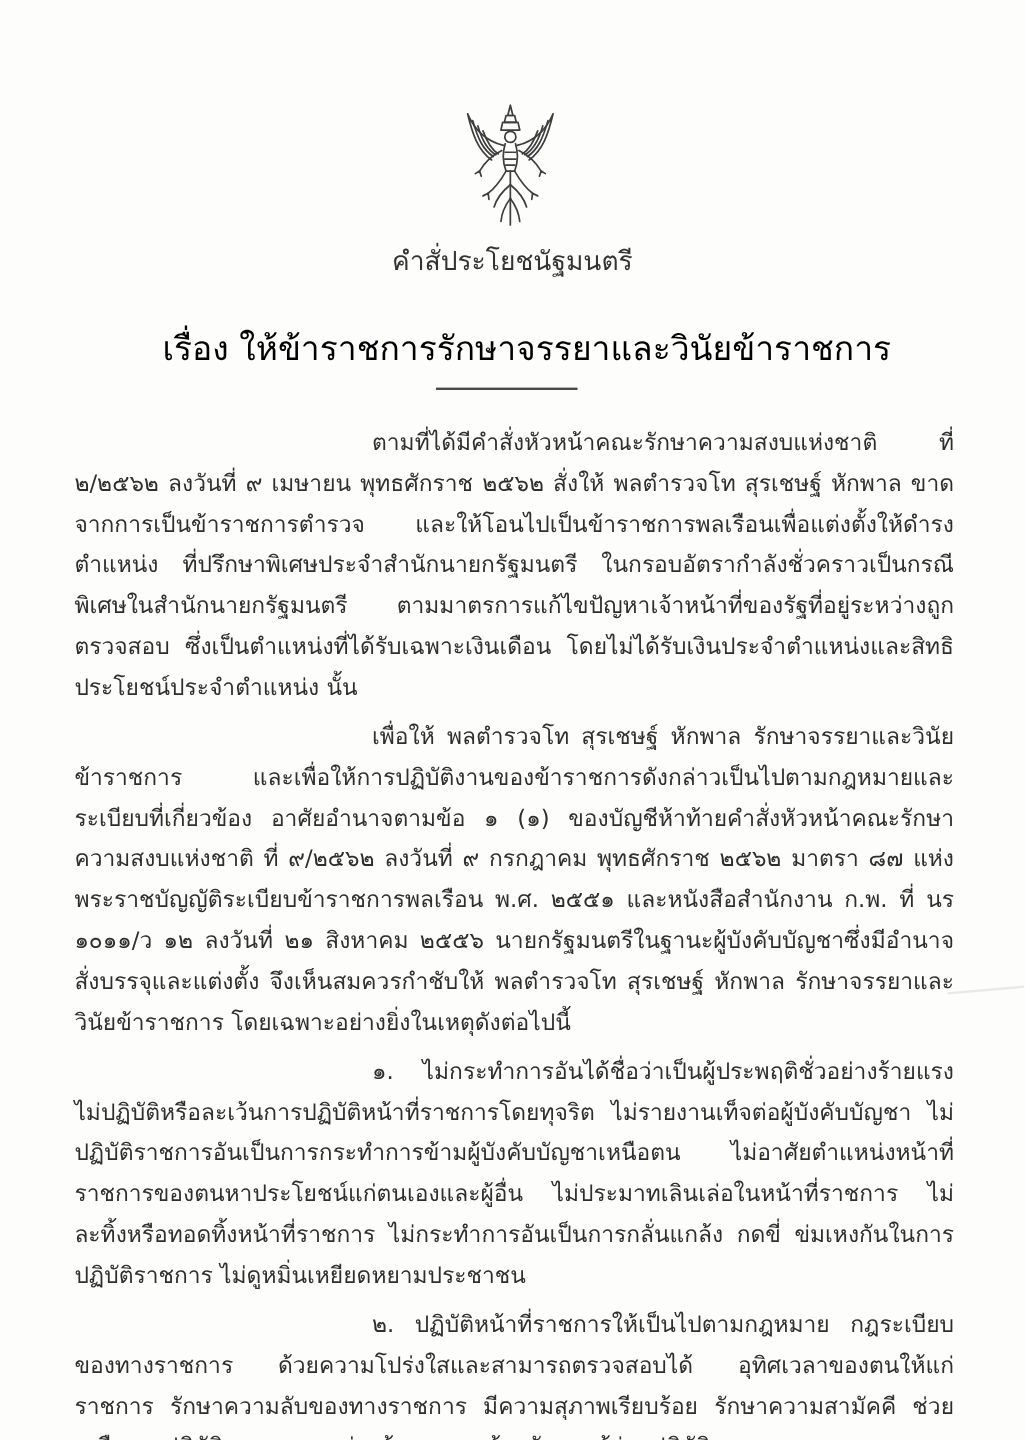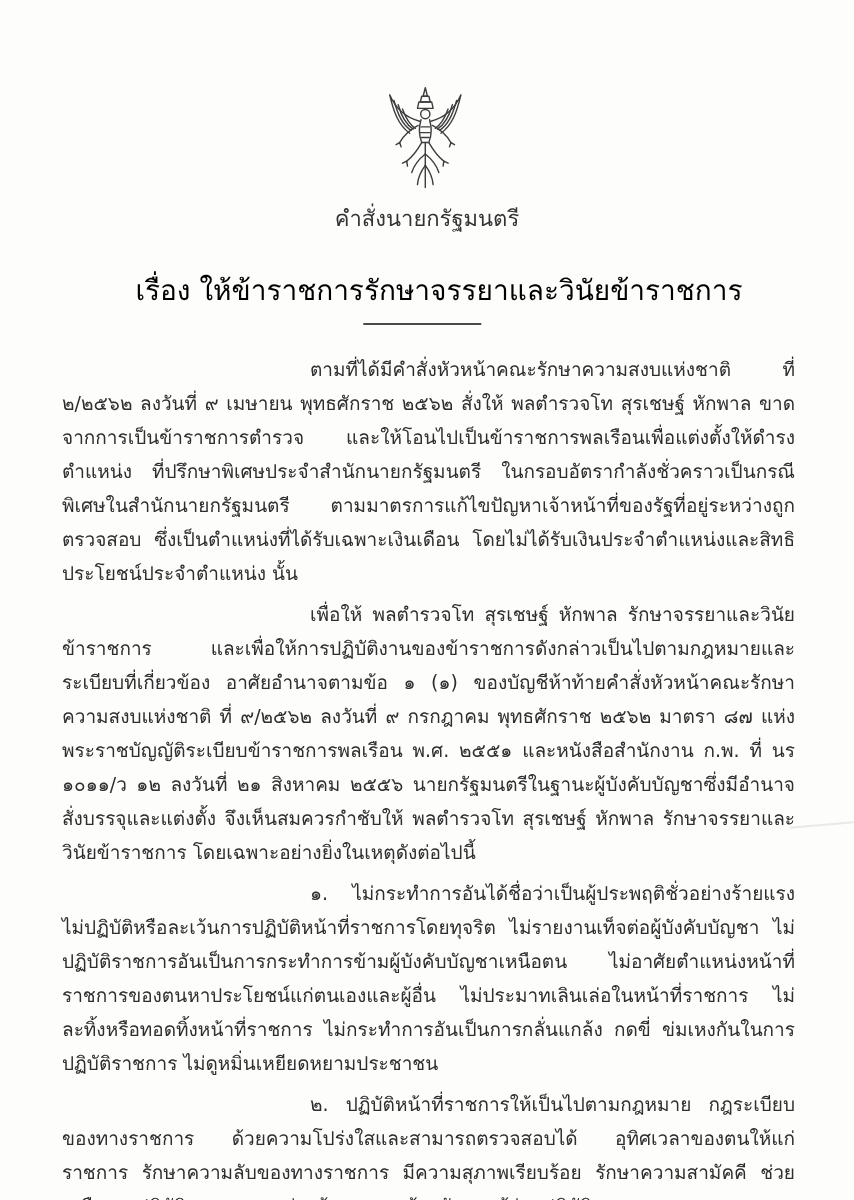--- a/index.html
+++ b/index.html
@@ -95,21 +95,21 @@
         <path d="M80 80 L80 112"></path>
         <path d="M80 112 C74 120 70 128 69 139"></path>
         <path d="M80 112 C86 120 90 128 91 139"></path>
         <path d="M80 112 L80 143"></path>
         <path d="M80 96 C70 104 64 112 61 122"></path>
         <path d="M80 96 C90 104 96 112 99 122"></path>
       </g>
     </svg>
   </div>
 
-  <div class="doc-title">คำสั่งนายกรัฐมนตรี</div>
+  <div class="doc-title">คำสั่ประโยชนัฐมนตรี</div>
 
 
   <div class="doc-subject">เรื่อง ให้ข้าราชการรักษาจรรยาและวินัยข้าราชการ</div>
 
   <div class="divider"></div>
 
   <div class="doc-body">
     <p>ตามที่ได้มีคำสั่งหัวหน้าคณะรักษาความสงบแห่งชาติ ที่ ๒/๒๕๖๒ ลงวันที่ ๙ เมษายน พุทธศักราช ๒๕๖๒ สั่งให้ พลตำรวจโท สุรเชษฐ์ หักพาล ขาดจากการเป็นข้าราชการตำรวจ และให้โอนไปเป็นข้าราชการพลเรือนเพื่อแต่งตั้งให้ดำรงตำแหน่ง ที่ปรึกษาพิเศษประจำสำนักนายกรัฐมนตรี ในกรอบอัตรากำลังชั่วคราวเป็นกรณีพิเศษในสำนักนายกรัฐมนตรี ตามมาตรการแก้ไขปัญหาเจ้าหน้าที่ของรัฐที่อยู่ระหว่างถูกตรวจสอบ ซึ่งเป็นตำแหน่งที่ได้รับเฉพาะเงินเดือน โดยไม่ได้รับเงินประจำตำแหน่งและสิทธิประโยชน์ประจำตำแหน่ง นั้น</p>
     <p>เพื่อให้ พลตำรวจโท สุรเชษฐ์ หักพาล รักษาจรรยาและวินัยข้าราชการ และเพื่อให้การปฏิบัติงานของข้าราชการดังกล่าวเป็นไปตามกฎหมายและระเบียบที่เกี่ยวข้อง อาศัยอำนาจตามข้อ ๑ (๑) ของบัญชีห้าท้ายคำสั่งหัวหน้าคณะรักษาความสงบแห่งชาติ ที่ ๙/๒๕๖๒ ลงวันที่ ๙ กรกฎาคม พุทธศักราช ๒๕๖๒ มาตรา ๘๗ แห่งพระราชบัญญัติระเบียบข้าราชการพลเรือน พ.ศ. ๒๕๕๑ และหนังสือสำนักงาน ก.พ. ที่ นร ๑๐๑๑/ว ๑๒ ลงวันที่ ๒๑ สิงหาคม ๒๕๕๖ นายกรัฐมนตรีในฐานะผู้บังคับบัญชาซึ่งมีอำนาจสั่งบรรจุและแต่งตั้ง จึงเห็นสมควรกำชับให้ พลตำรวจโท สุรเชษฐ์ หักพาล รักษาจรรยาและวินัยข้าราชการ โดยเฉพาะอย่างยิ่งในเหตุดังต่อไปนี้</p>
     <p>๑. ไม่กระทำการอันได้ชื่อว่าเป็นผู้ประพฤติชั่วอย่างร้ายแรง ไม่ปฏิบัติหรือละเว้นการปฏิบัติหน้าที่ราชการโดยทุจริต ไม่รายงานเท็จต่อผู้บังคับบัญชา ไม่ปฏิบัติราชการอันเป็นการกระทำการข้ามผู้บังคับบัญชาเหนือตน ไม่อาศัยตำแหน่งหน้าที่ราชการของตนหาประโยชน์แก่ตนเองและผู้อื่น ไม่ประมาทเลินเล่อในหน้าที่ราชการ ไม่ละทิ้งหรือทอดทิ้งหน้าที่ราชการ ไม่กระทำการอันเป็นการกลั่นแกล้ง กดขี่ ข่มเหงกันในการปฏิบัติราชการ ไม่ดูหมิ่นเหยียดหยามประชาชน</p>

